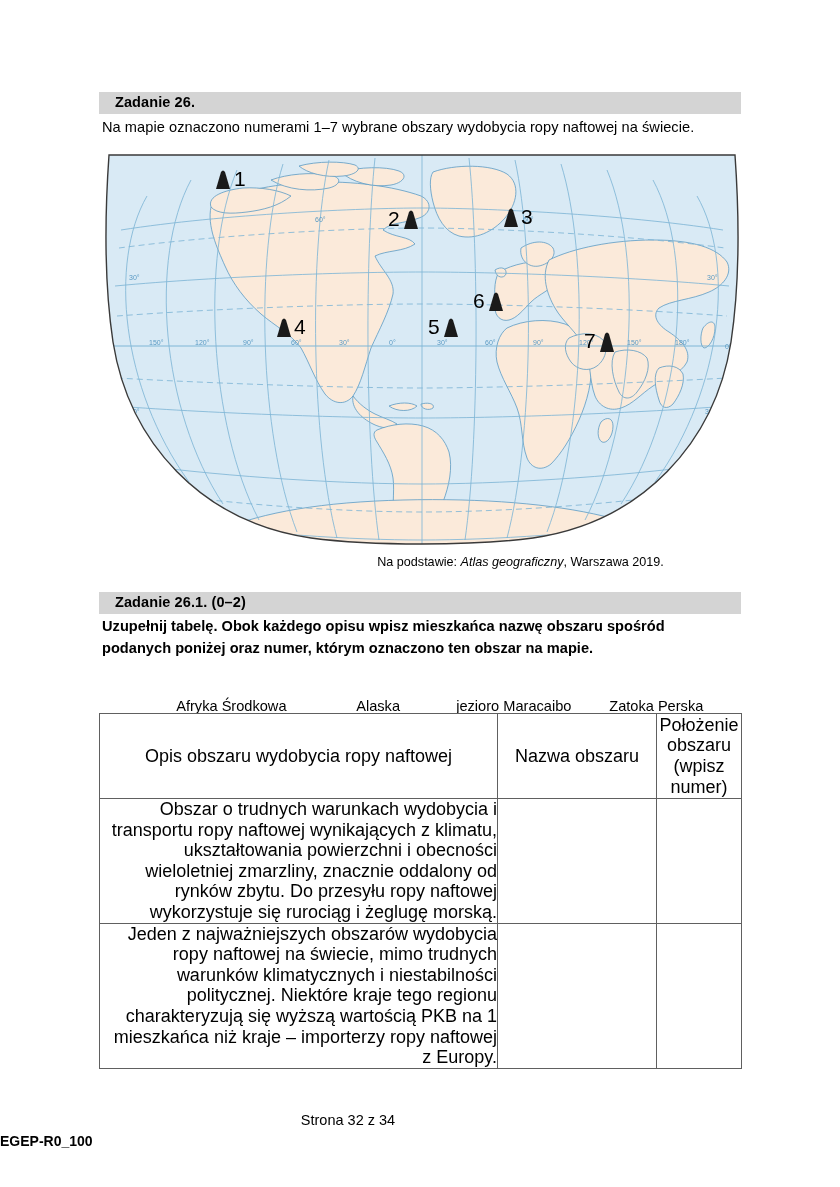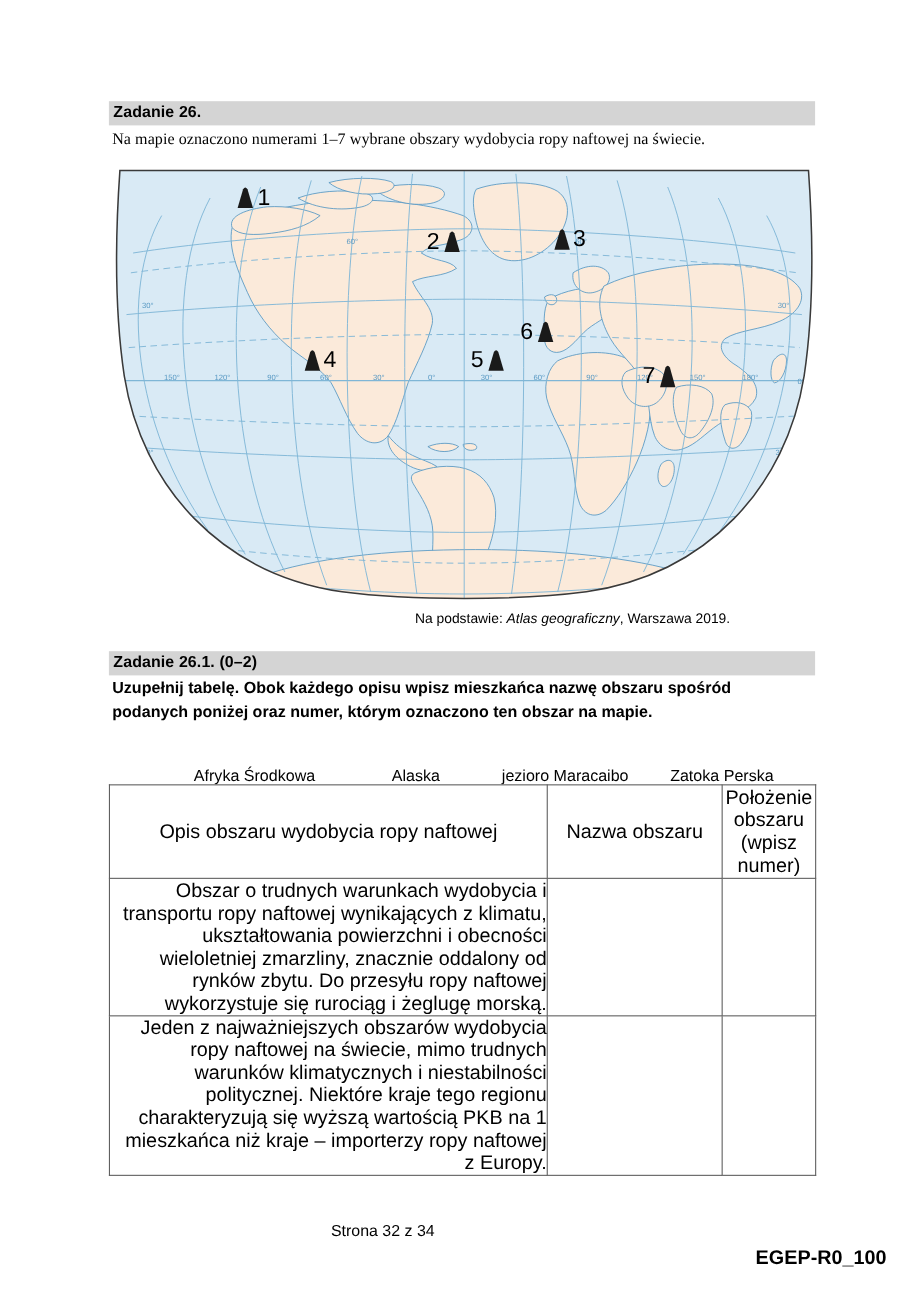--- a/index.html
+++ b/index.html
@@ -24,36 +24,36 @@
 
   
   .task-header {
     position: absolute;
     left: 99px;
     width: 642px;
     background: #d4d4d4;
     font-size: 14.5px;
     font-weight: bold;
     line-height: 19px;
-    padding: 1px 0 2px 4px;
+    padding: 1px 0 2px 16px;
     box-sizing: border-box;
     letter-spacing: 0.1px;
   }
   #hdr-26  { top: 92px; }
   #hdr-261 { top: 592px; }
 
   .intro-line {
     position: absolute;
     left: 102px;
     width: 660px;
     font-size: 14.6px;
     line-height: 21px;
     letter-spacing: 0.05px;
   }
-  #intro-26 { top: 117px; font-family: Liberation Serif, serif; }
+  #intro-26 { top: 117px; }
 
   .instr {
     position: absolute;
     left: 102px;
     width: 620px;
     font-size: 14.6px;
     font-weight: bold;
     line-height: 21.5px;
     top: 616px;
     letter-spacing: 0.02px;
@@ -134,22 +134,22 @@
     left: 0;
     width: 696px;
     text-align: center;
     font-size: 14.5px;
   }
   .footer-code {
     position: absolute;
     top: 1133px;
     left: 0;
     width: 806px;
-    text-align: right;
-    font-size: 18px;
+    text-align: left;
+    font-size: 14px;
     font-weight: bold;
   }
 </style>
 </head>
 <body>
 
 <div class="page">
 
   <div class="task-header" id="hdr-26">Zadanie 26.</div>
 

